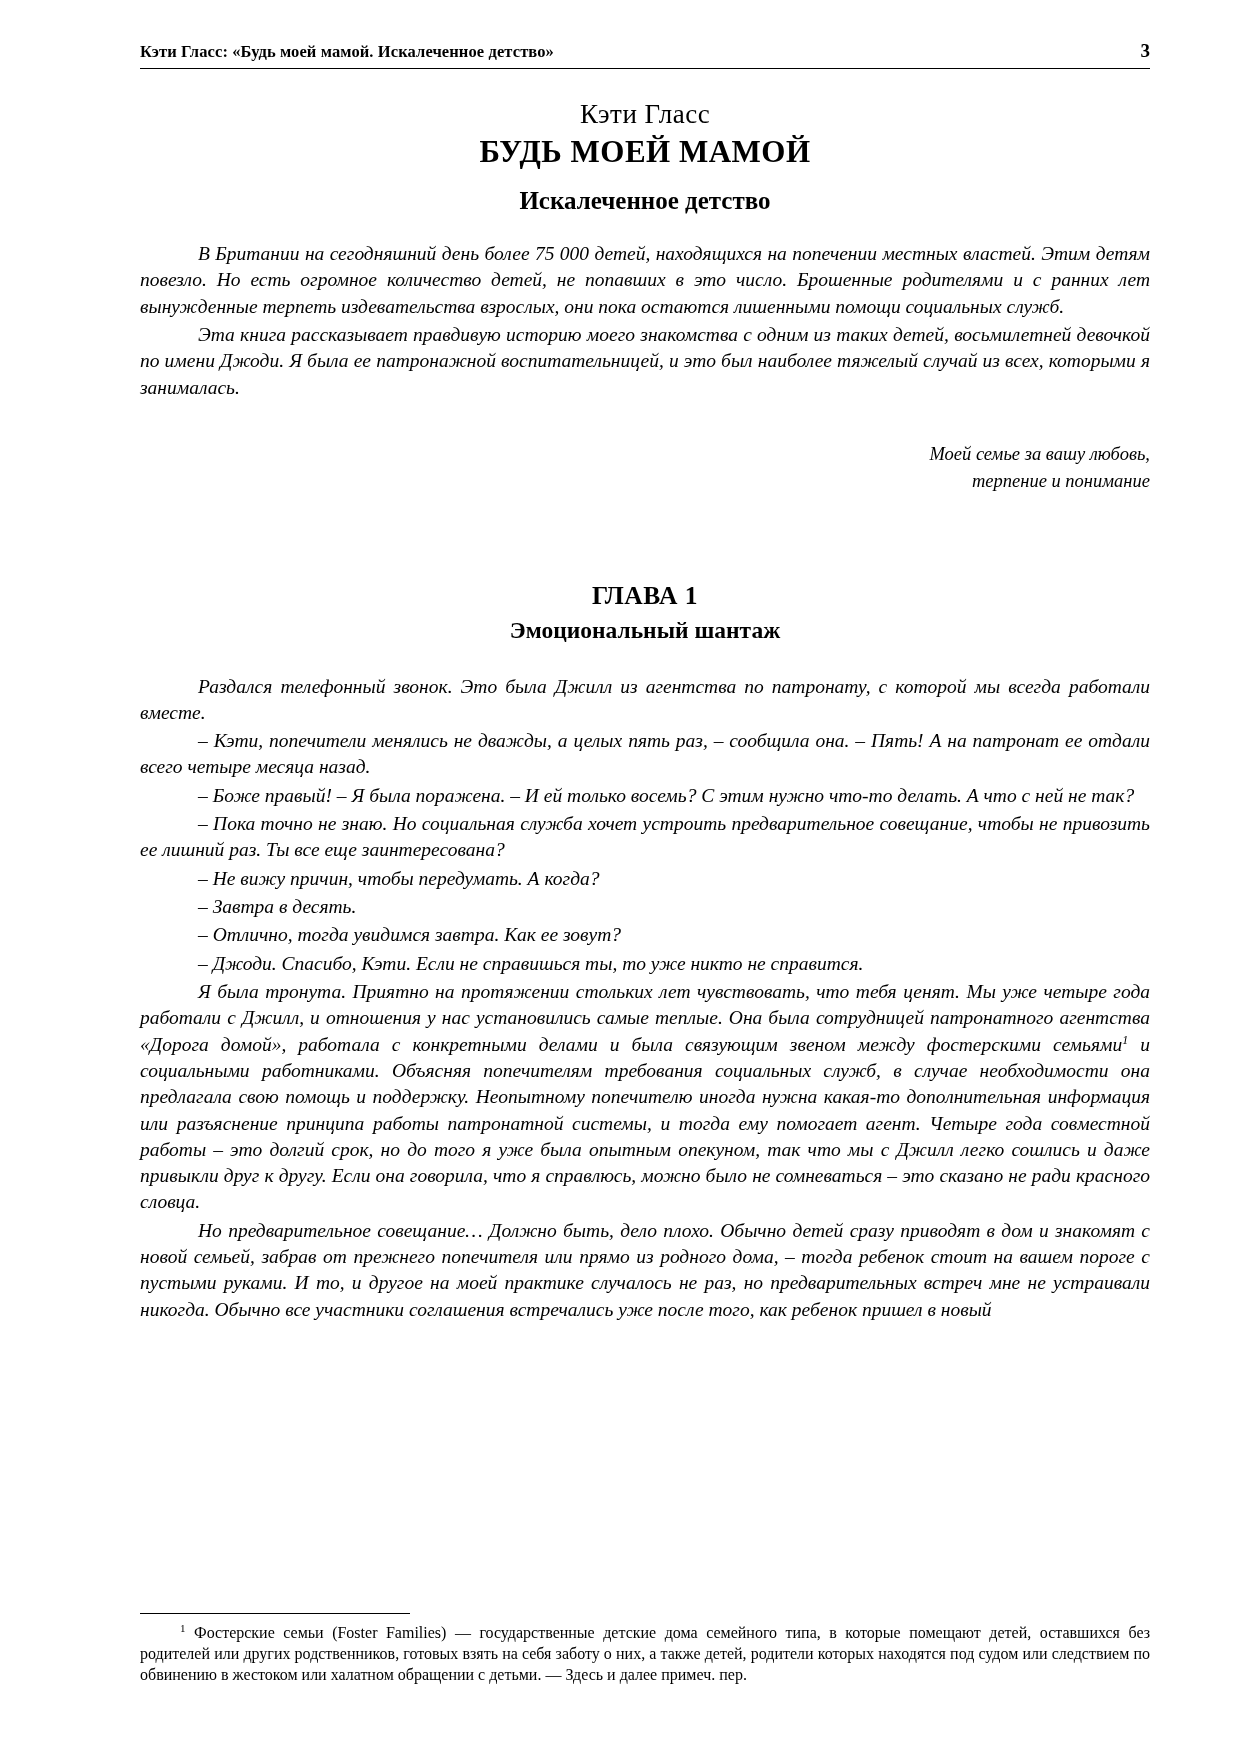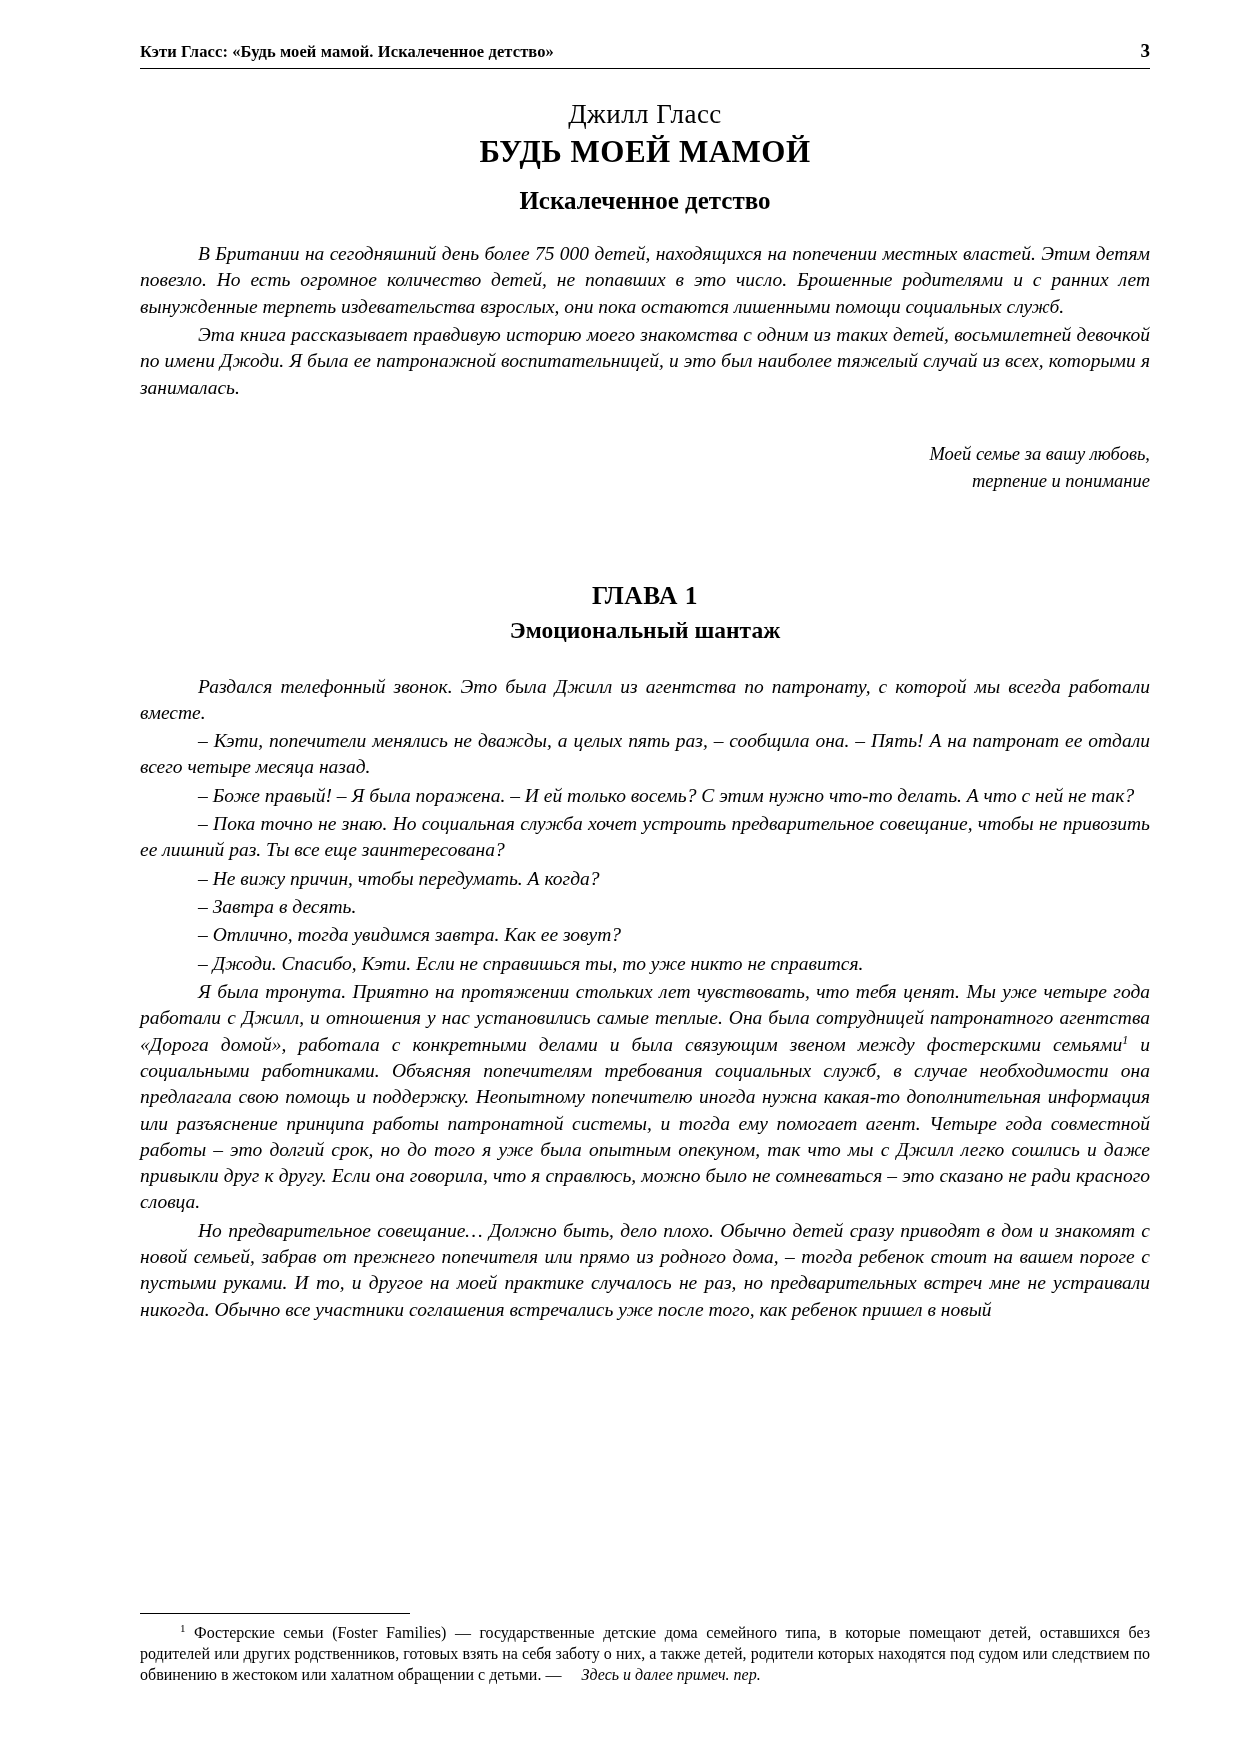--- a/index.html
+++ b/index.html
@@ -110,42 +110,40 @@
     line-height: 1.3;
     text-align: justify;
     text-indent: 40px;
     margin: 0;
   }
   .footnote sup {
     font-size: 11px;
     vertical-align: super;
   }
   .footnote .ital {
-    font-style: italic;
-    margin-left: 16px;
   }
   sup.fnref {
     font-size: 12px;
     vertical-align: super;
     line-height: 0;
   }
 </style>
 </head>
 <body>
 
 <div class="page">
 
   <div class="header">
     <div class="header-title">Кэти Гласс: «Будь моей мамой. Искалеченное детство»</div>
     <div class="header-page">3</div>
   </div>
   <div class="header-rule"></div>
 
   <div class="title-block">
-    <div class="author">Джилл Гласс</div>
+    <div class="author">Кэти Гласс</div>
     <div class="book-title">БУДЬ МОЕЙ МАМОЙ</div>
     <div class="book-subtitle">Искалеченное детство</div>
   </div>
 
   <p class="body">В Британии на сегодняшний день более 75 000 детей, находящихся на попечении местных властей. Этим детям повезло. Но есть огромное количество детей, не попавших в это число. Брошенные родителями и с ранних лет вынужденные терпеть издевательства взрослых, они пока остаются лишенными помощи социальных служб.</p>
   <p class="body">Эта книга рассказывает правдивую историю моего знакомства с одним из таких детей, восьмилетней девочкой по имени Джоди. Я была ее патронажной воспитательницей, и это был наиболее тяжелый случай из всех, которыми я занималась.</p>
 
   <div class="dedication">
     <div>Моей семье за вашу любовь,</div>
     <div>терпение и понимание</div>

